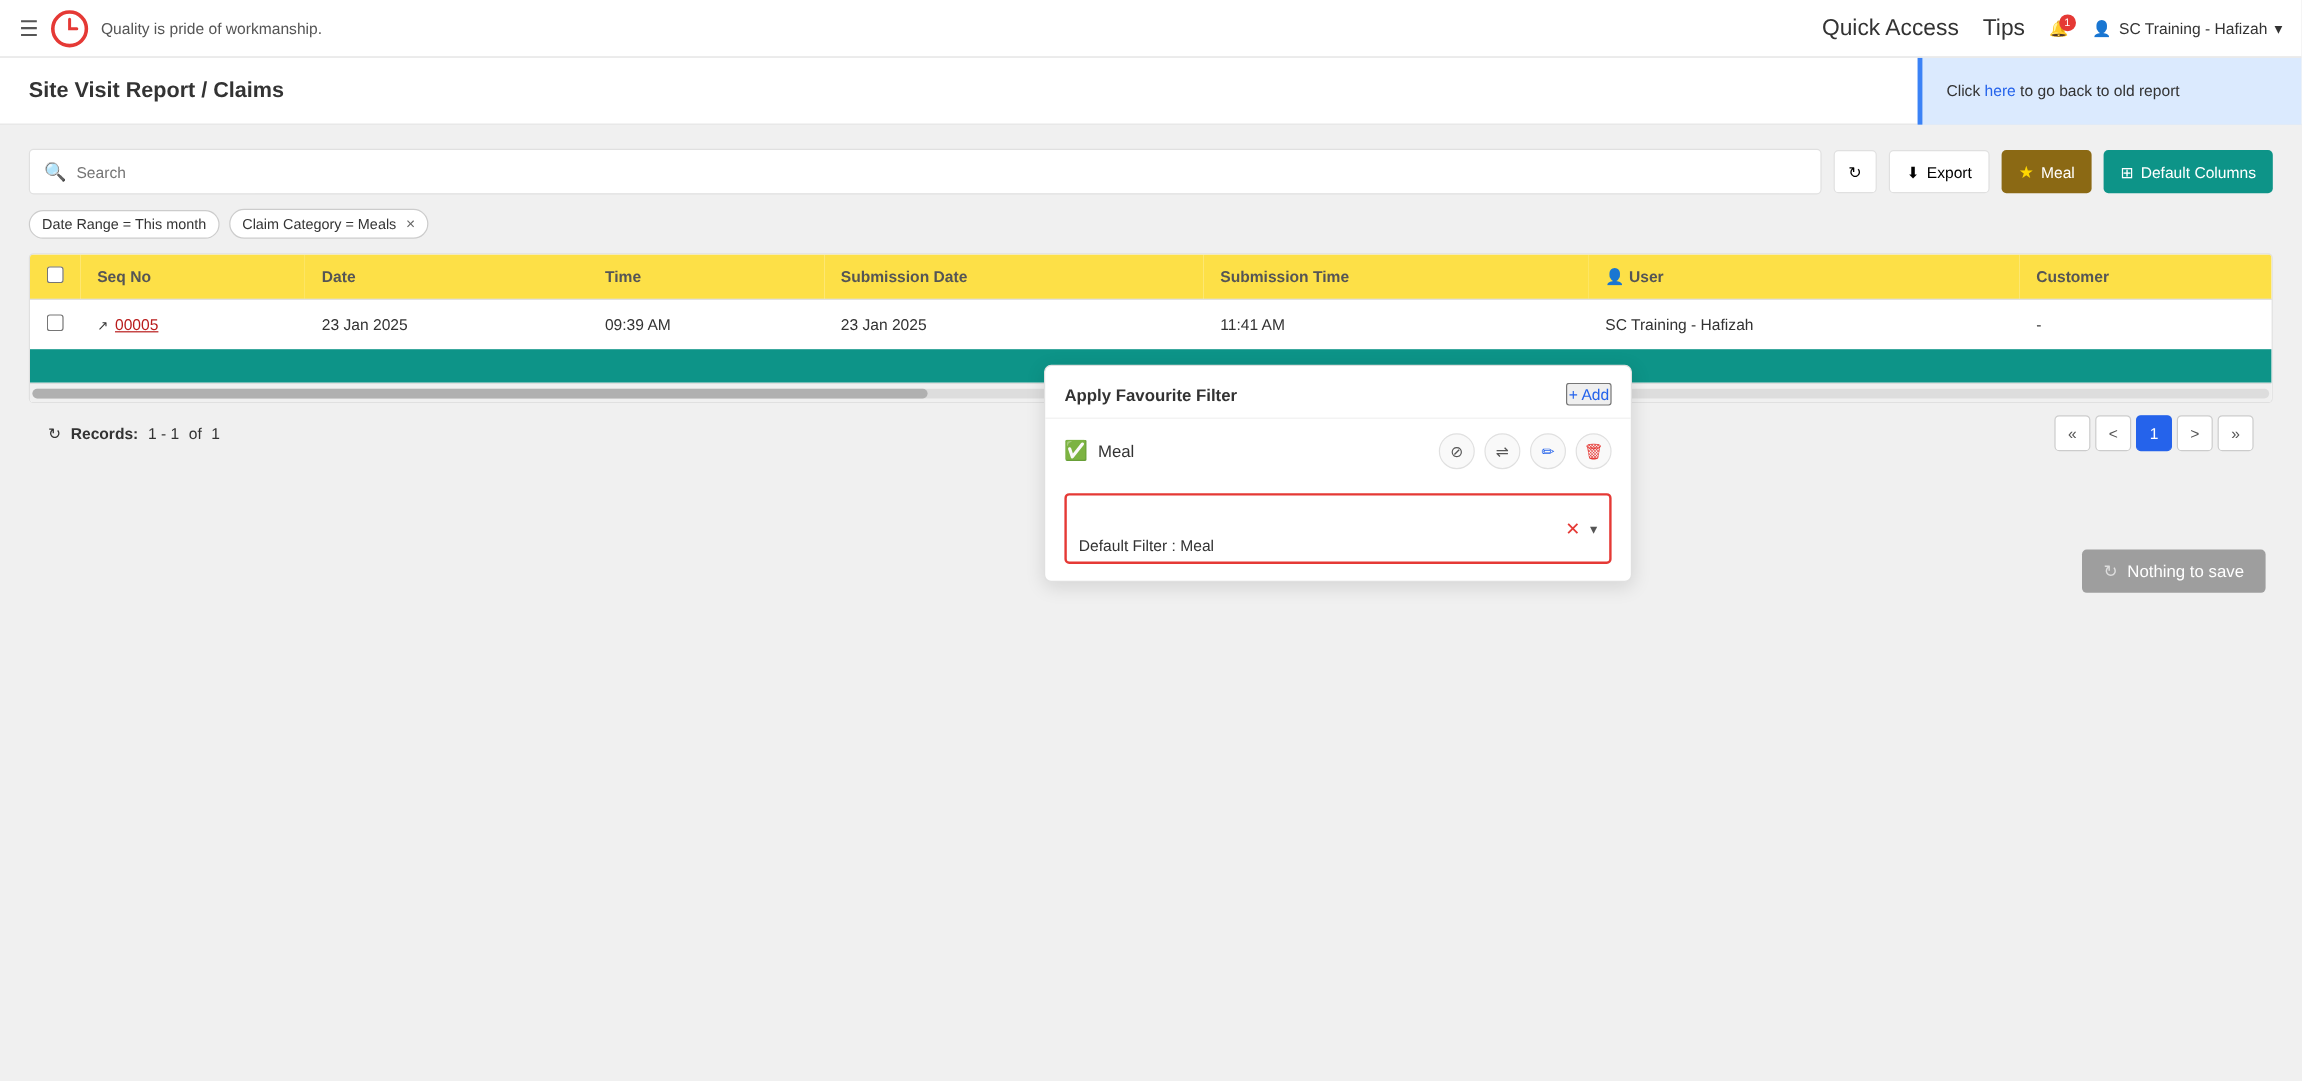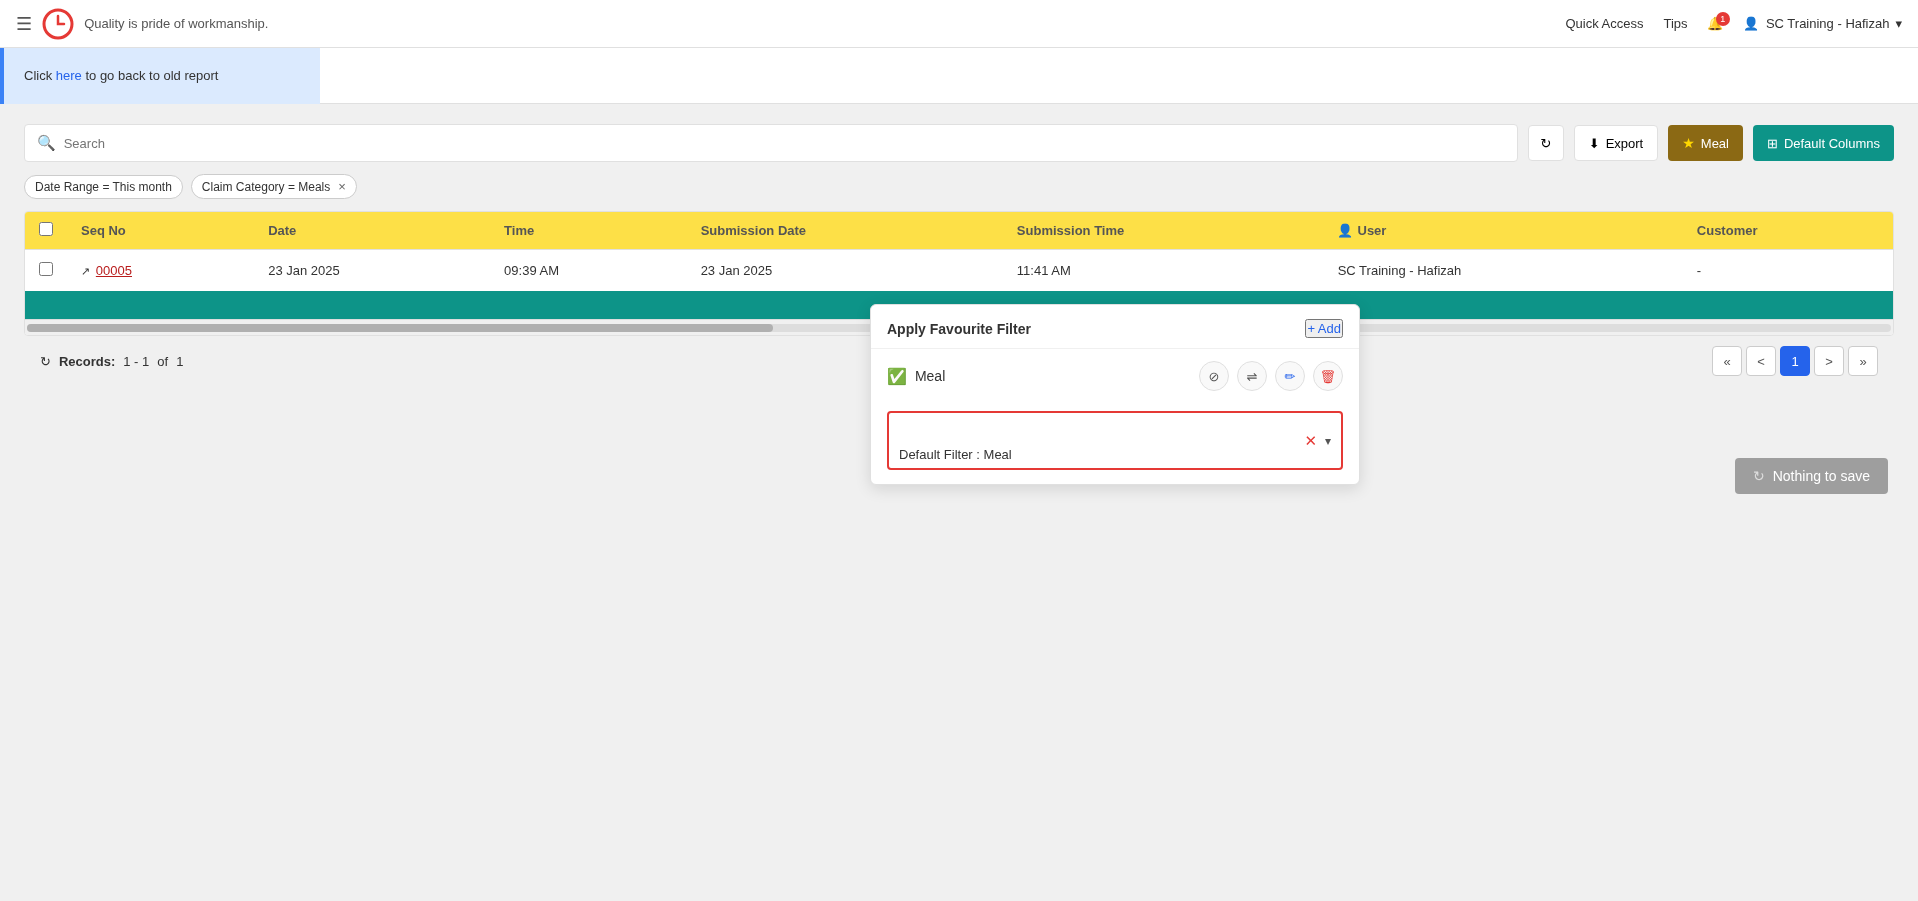--- a/index.html
+++ b/index.html
@@ -7,21 +7,21 @@
 
     
     .topnav {
       display: flex; align-items: center; background: #fff; height: 48px;
       padding: 0 16px; border-bottom: 1px solid #e0e0e0; position: relative; z-index: 100;
     }
     .topnav-left { display: flex; align-items: center; gap: 10px; flex: 1; }
     .topnav-logo { width: 32px; height: 32px; }
     .topnav-tagline { color: #555; font-size: 13px; }
     .topnav-right { display: flex; align-items: center; gap: 20px; }
-    .topnav-link { color: #333; font-size: 13px; cursor: pointer; text-decoration: none; }
+    .topnav-link { color: #333; font-size: 19px; cursor: pointer; text-decoration: none; }
     .notif-icon { position: relative; cursor: pointer; }
     .notif-badge {
       position: absolute; top: -4px; right: -6px; background: #e53935;
       color: #fff; border-radius: 50%; width: 14px; height: 14px;
       font-size: 9px; display: flex; align-items: center; justify-content: center;
     }
     .user-menu { display: flex; align-items: center; gap: 6px; cursor: pointer; font-size: 13px; }
 
     
     .page-header {
@@ -192,20 +192,21 @@
     </div>
     <div class="user-menu">
       <span>👤</span>
       <span>SC Training - Hafizah</span>
       <span>▾</span>
     </div>
   </div>
 </nav>
 
 <div class="page-header">
+  <h1 class="page-title">Site Visit Report / Claims</h1>
   <div class="page-banner">
     <span>Click <a href="#">here</a> to go back to old report</span>
   </div>
 </div>
 
 <div class="main">
 
   <div class="toolbar">
     <div class="search-box">
       <span class="search-icon">🔍</span>

